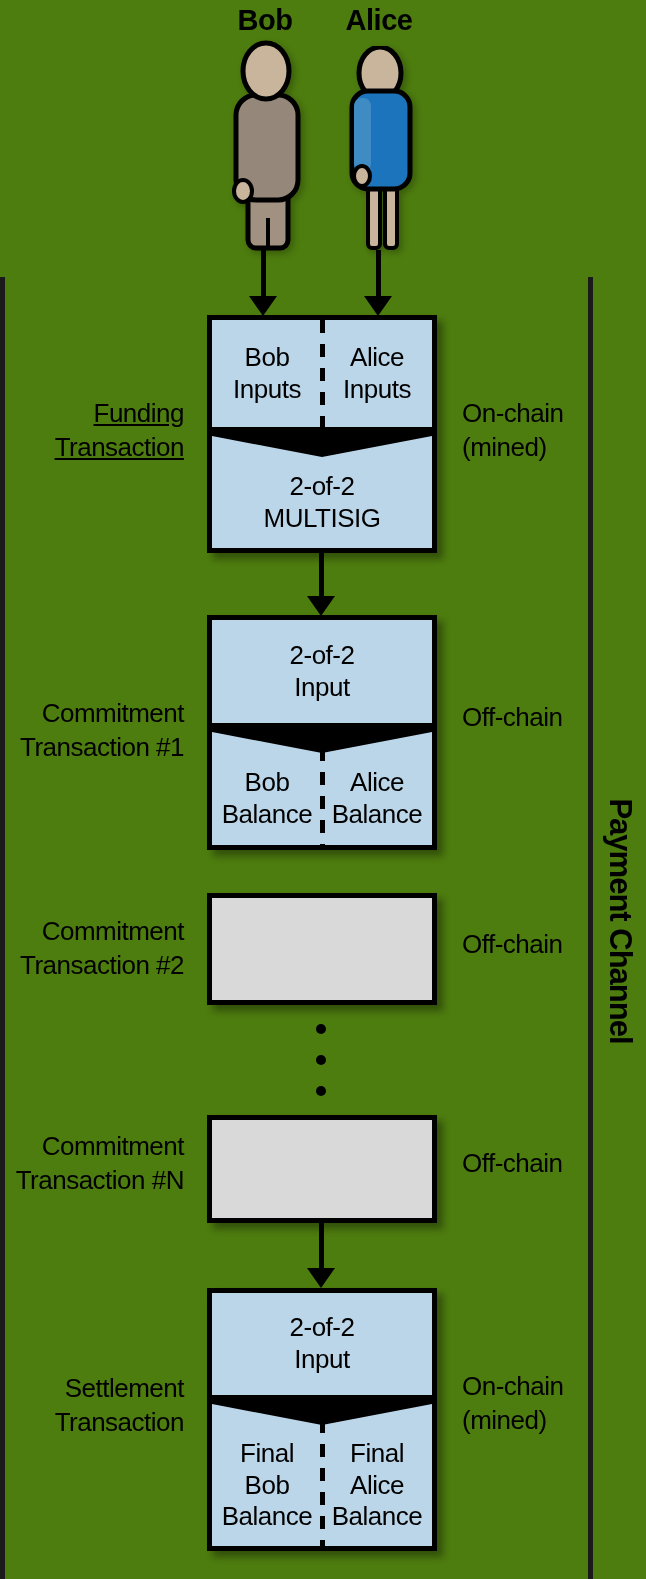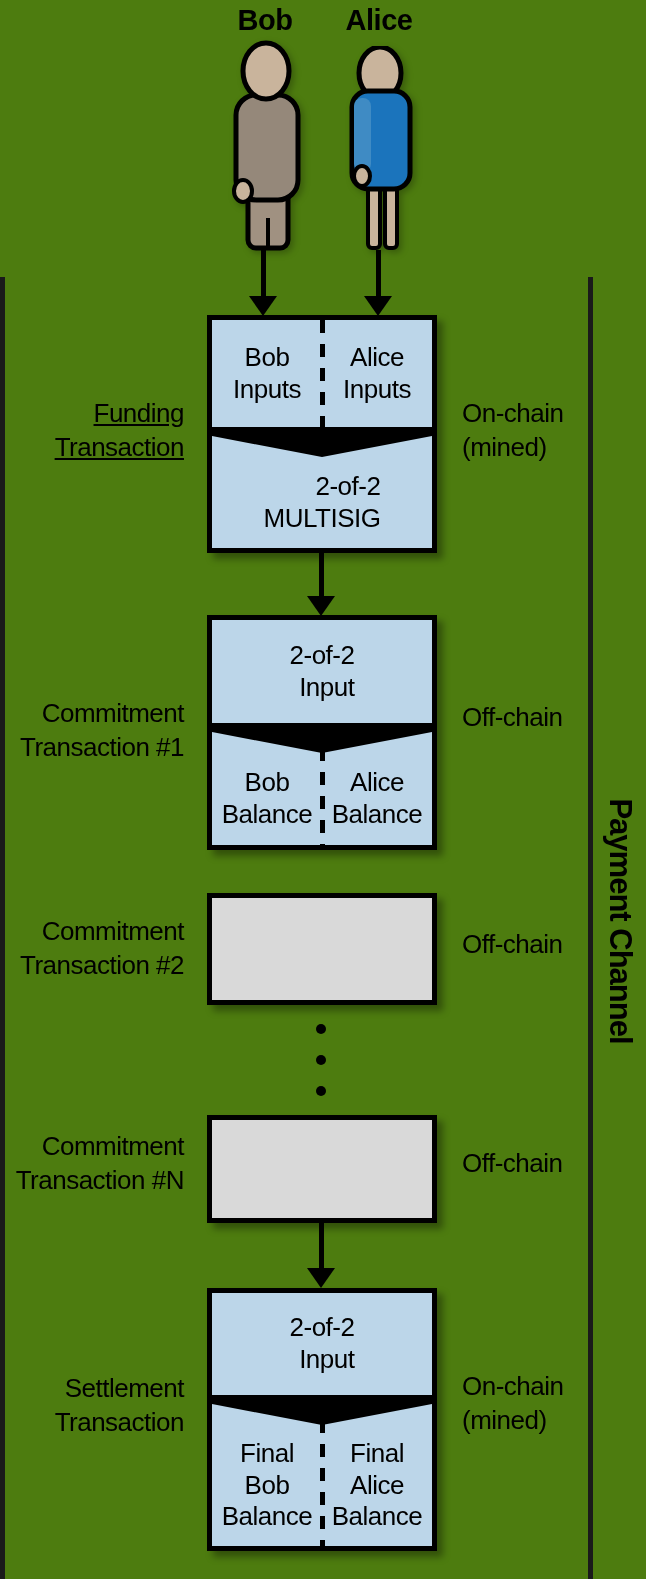--- a/index.html
+++ b/index.html
@@ -55,21 +55,21 @@
   .box-commitment2 { top:893px;  height:112px; }
   .box-commitmentN { top:1115px; height:108px; }
   .box-settlement  { top:1288px; height:263px; }
 
   .box-text {
     position:absolute; display:flex; align-items:center; justify-content:center;
     text-align:center; font-size:26px; line-height:1.22; letter-spacing:-0.5px;
   }
   .cell-left  { left:0;    width:110px; }
   .cell-right { left:110px; width:110px; }
-  .cell-full  { left:0;    width:220px;text-align:right; }
+  .cell-full  { left:0;    width:220px; }
 
   .dashed-divider {
     position:absolute; width:5px; left:108px;
     background:repeating-linear-gradient(to bottom, #000 0 13px, transparent 13px 24px);
   }
   .funnel { position:absolute; left:0; width:220px; height:30px; }
 
   
   .side-label-left {
     position:absolute; left:0; width:184px; text-align:right;

